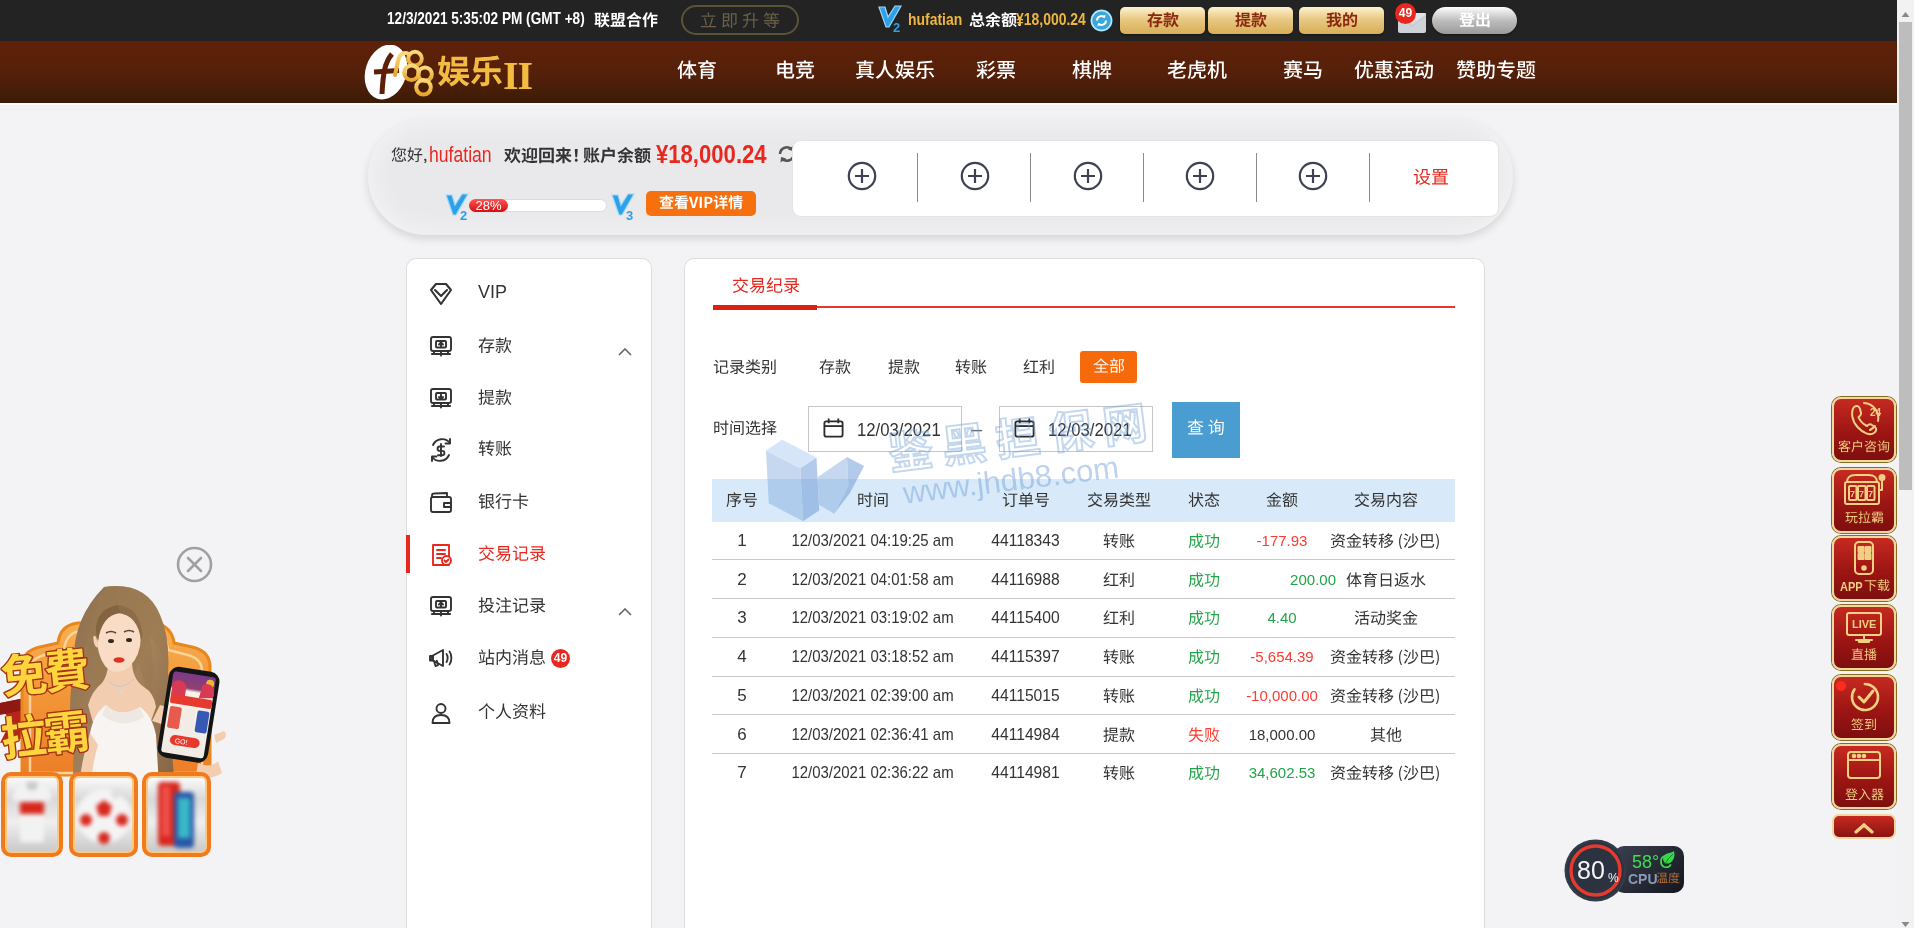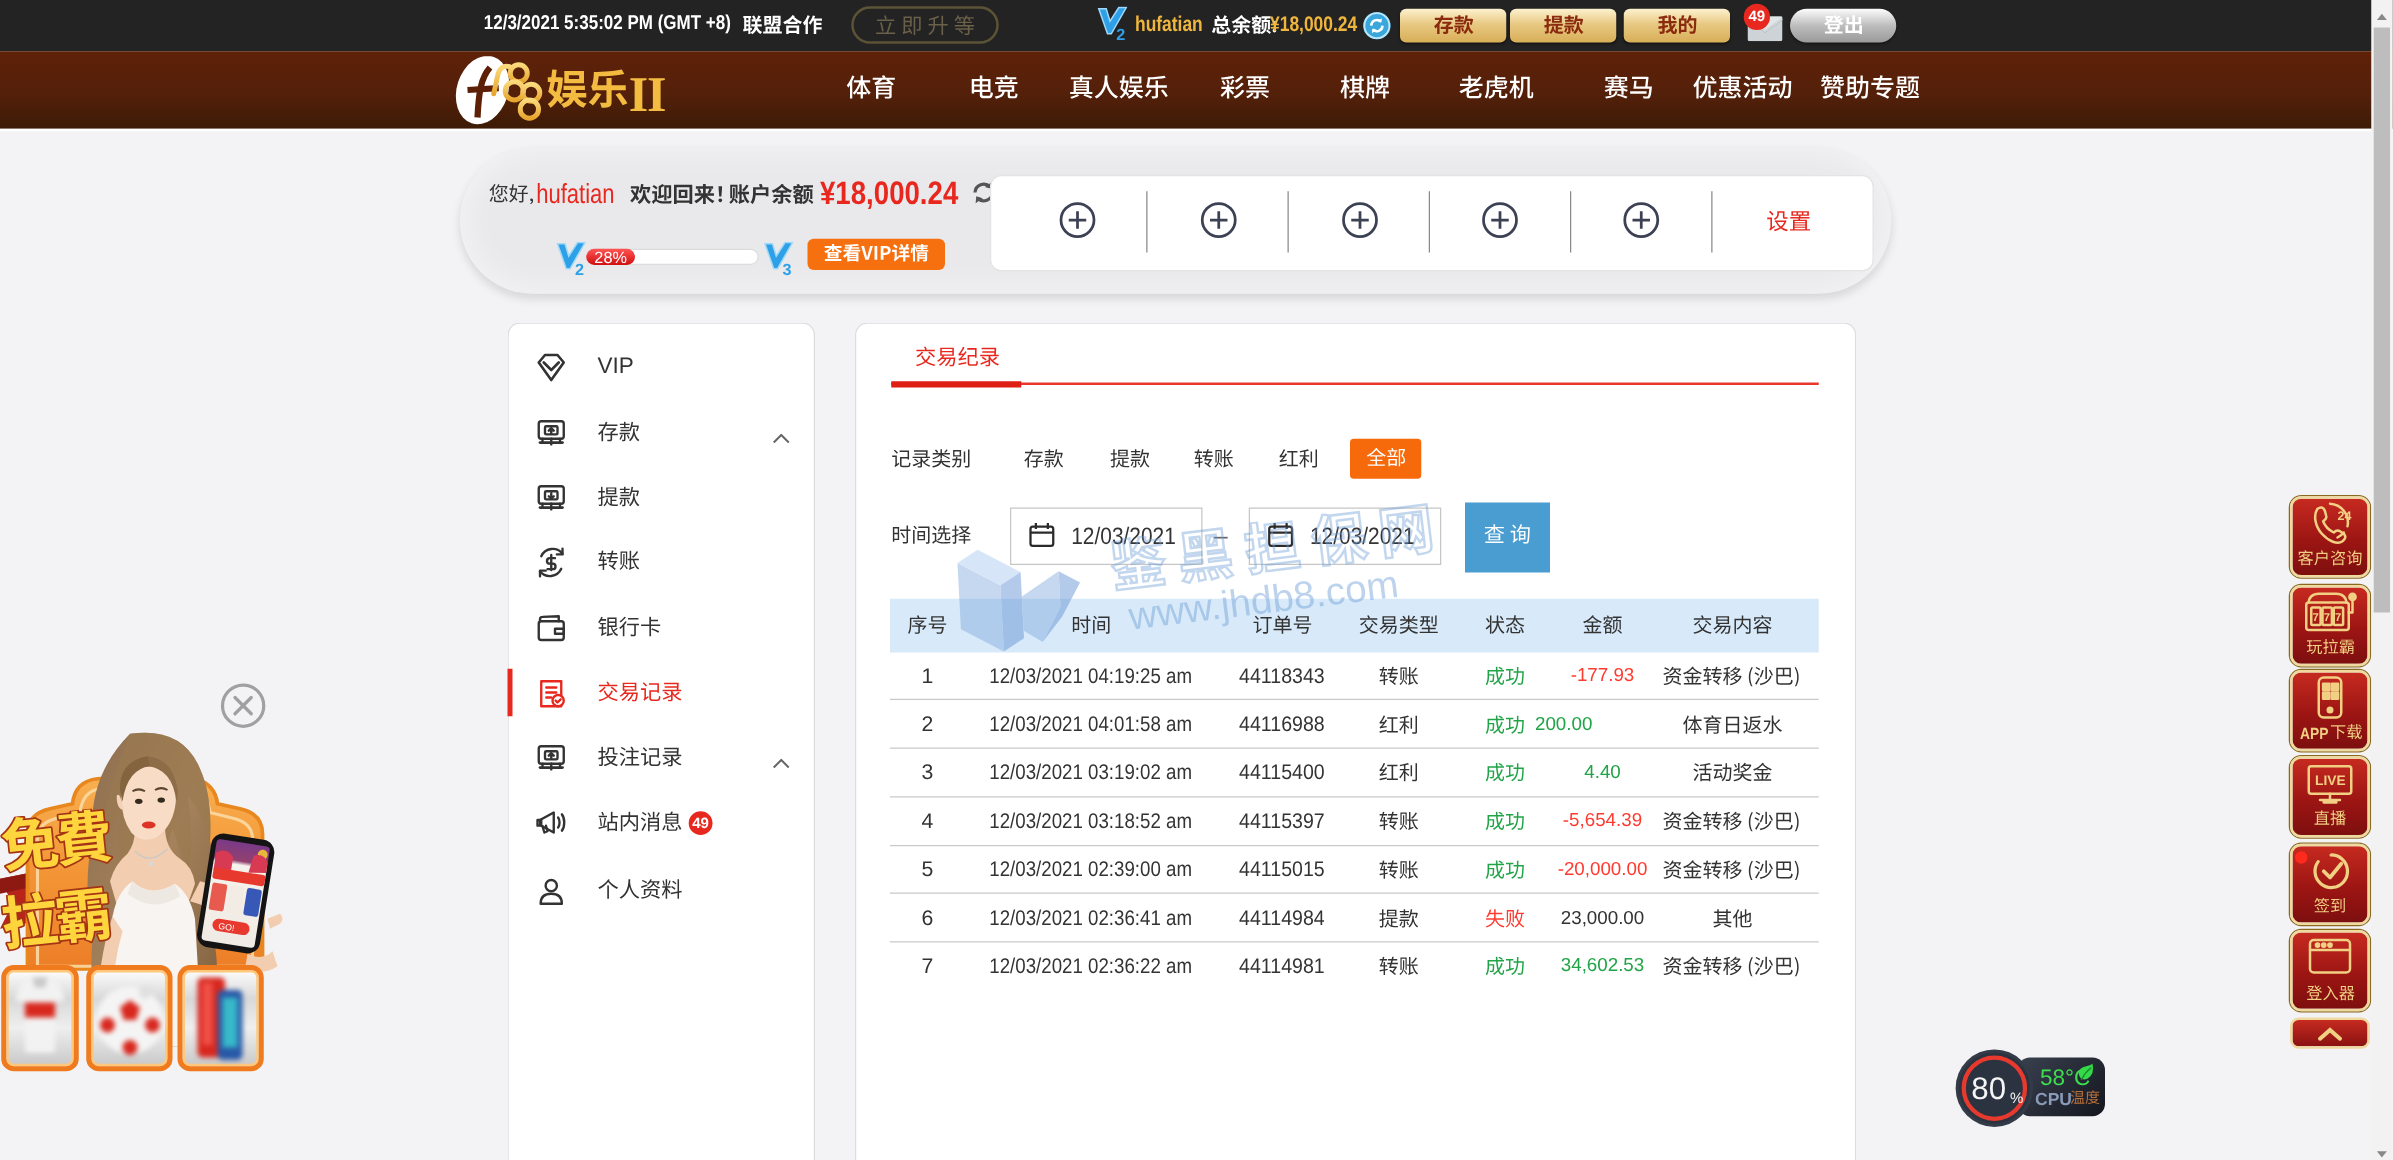--- a/index.html
+++ b/index.html
@@ -569,21 +569,21 @@
         <use href="#r7ea2" x="0"></use>
         <use href="#r5229" x="1000"></use>
       </g>
     </svg></div>
 <div class="abs" style="left:1160px;top:572px;width:88px;text-align:center"><svg style="display:inline-block;vertical-align:top;" width="32.0" height="16" viewBox="0 0 2000 1000">
       <g transform="translate(0,860)" fill="#21a447">
         <use href="#r6210" x="0"></use>
         <use href="#r529f" x="1000"></use>
       </g>
     </svg></div>
-<div class="abs" style="left:1228px;top:571px;width:108px;text-align:left;font-size:15px;color:#21a447">200.00</div>
+<div class="abs" style="left:1228px;top:571px;width:108px;text-align:right;font-size:15px;color:#21a447">200.00</div>
 <div class="abs" style="left:1316px;top:572px;width:139px;text-align:center"><svg style="display:inline-block;vertical-align:top;" width="80.0" height="16" viewBox="0 0 5000 1000">
       <g transform="translate(0,860)" fill="#333333">
         <use href="#r4f53" x="0"></use>
         <use href="#r80b2" x="1000"></use>
         <use href="#r65e5" x="2000"></use>
         <use href="#r8fd4" x="3000"></use>
         <use href="#r6c34" x="4000"></use>
       </g>
     </svg></div>
 <div class="abs" style="left:712px;top:637px;width:743px;height:1px;background:#c9c9c9"></div>
@@ -649,21 +649,21 @@
         <use href="#r8f6c" x="0"></use>
         <use href="#r8d26" x="1000"></use>
       </g>
     </svg></div>
 <div class="abs" style="left:1160px;top:688px;width:88px;text-align:center"><svg style="display:inline-block;vertical-align:top;" width="32.0" height="16" viewBox="0 0 2000 1000">
       <g transform="translate(0,860)" fill="#21a447">
         <use href="#r6210" x="0"></use>
         <use href="#r529f" x="1000"></use>
       </g>
     </svg></div>
-<div class="abs" style="left:1228px;top:687px;width:108px;text-align:center;font-size:15px;color:#fe3b30">-20,000.00</div>
+<div class="abs" style="left:1228px;top:687px;width:108px;text-align:center;font-size:15px;color:#fe3b30">-10,000.00</div>
 <div class="abs" style="left:1316px;top:688px;width:139px;text-align:center"><svg style="display:inline-block;vertical-align:top;" width="110.4" height="16" viewBox="0 0 6900 1000">
       <g transform="translate(0,860)" fill="#333333">
         <use href="#r8d44" x="0"></use>
         <use href="#r91d1" x="1000"></use>
         <use href="#r8f6c" x="2000"></use>
         <use href="#r79fb" x="3000"></use>
         <use href="#r28" x="4224"></use>
         <use href="#r6c99" x="4562"></use>
         <use href="#r5df4" x="5562"></use>
         <use href="#r29" x="6562"></use>
@@ -678,21 +678,21 @@
         <use href="#r63d0" x="0"></use>
         <use href="#r6b3e" x="1000"></use>
       </g>
     </svg></div>
 <div class="abs" style="left:1160px;top:727px;width:88px;text-align:center"><svg style="display:inline-block;vertical-align:top;" width="32.0" height="16" viewBox="0 0 2000 1000">
       <g transform="translate(0,860)" fill="#fe3b30">
         <use href="#r5931" x="0"></use>
         <use href="#r8d25" x="1000"></use>
       </g>
     </svg></div>
-<div class="abs" style="left:1228px;top:726px;width:108px;text-align:center;font-size:15px;color:#333">23,000.00</div>
+<div class="abs" style="left:1228px;top:726px;width:108px;text-align:center;font-size:15px;color:#333">18,000.00</div>
 <div class="abs" style="left:1316px;top:727px;width:139px;text-align:center"><svg style="display:inline-block;vertical-align:top;" width="32.0" height="16" viewBox="0 0 2000 1000">
       <g transform="translate(0,860)" fill="#333333">
         <use href="#r5176" x="0"></use>
         <use href="#r4ed6" x="1000"></use>
       </g>
     </svg></div>
 <div class="abs" style="left:712px;top:763px;width:60px;text-align:center;font-size:17px;color:#333">7</div>
 <div class="abs" style="left:772px;top:763px;width:201px;text-align:center;font-size:17px;color:#333;transform:scaleX(0.88)">12/03/2021 02:36:22 am</div>
 <div class="abs" style="left:973px;top:763px;width:105px;text-align:center;font-size:17px;color:#333;transform:scaleX(0.92)">44114981</div>
 <div class="abs" style="left:1078px;top:765px;width:82px;text-align:center"><svg style="display:inline-block;vertical-align:top;" width="32.0" height="16" viewBox="0 0 2000 1000">

